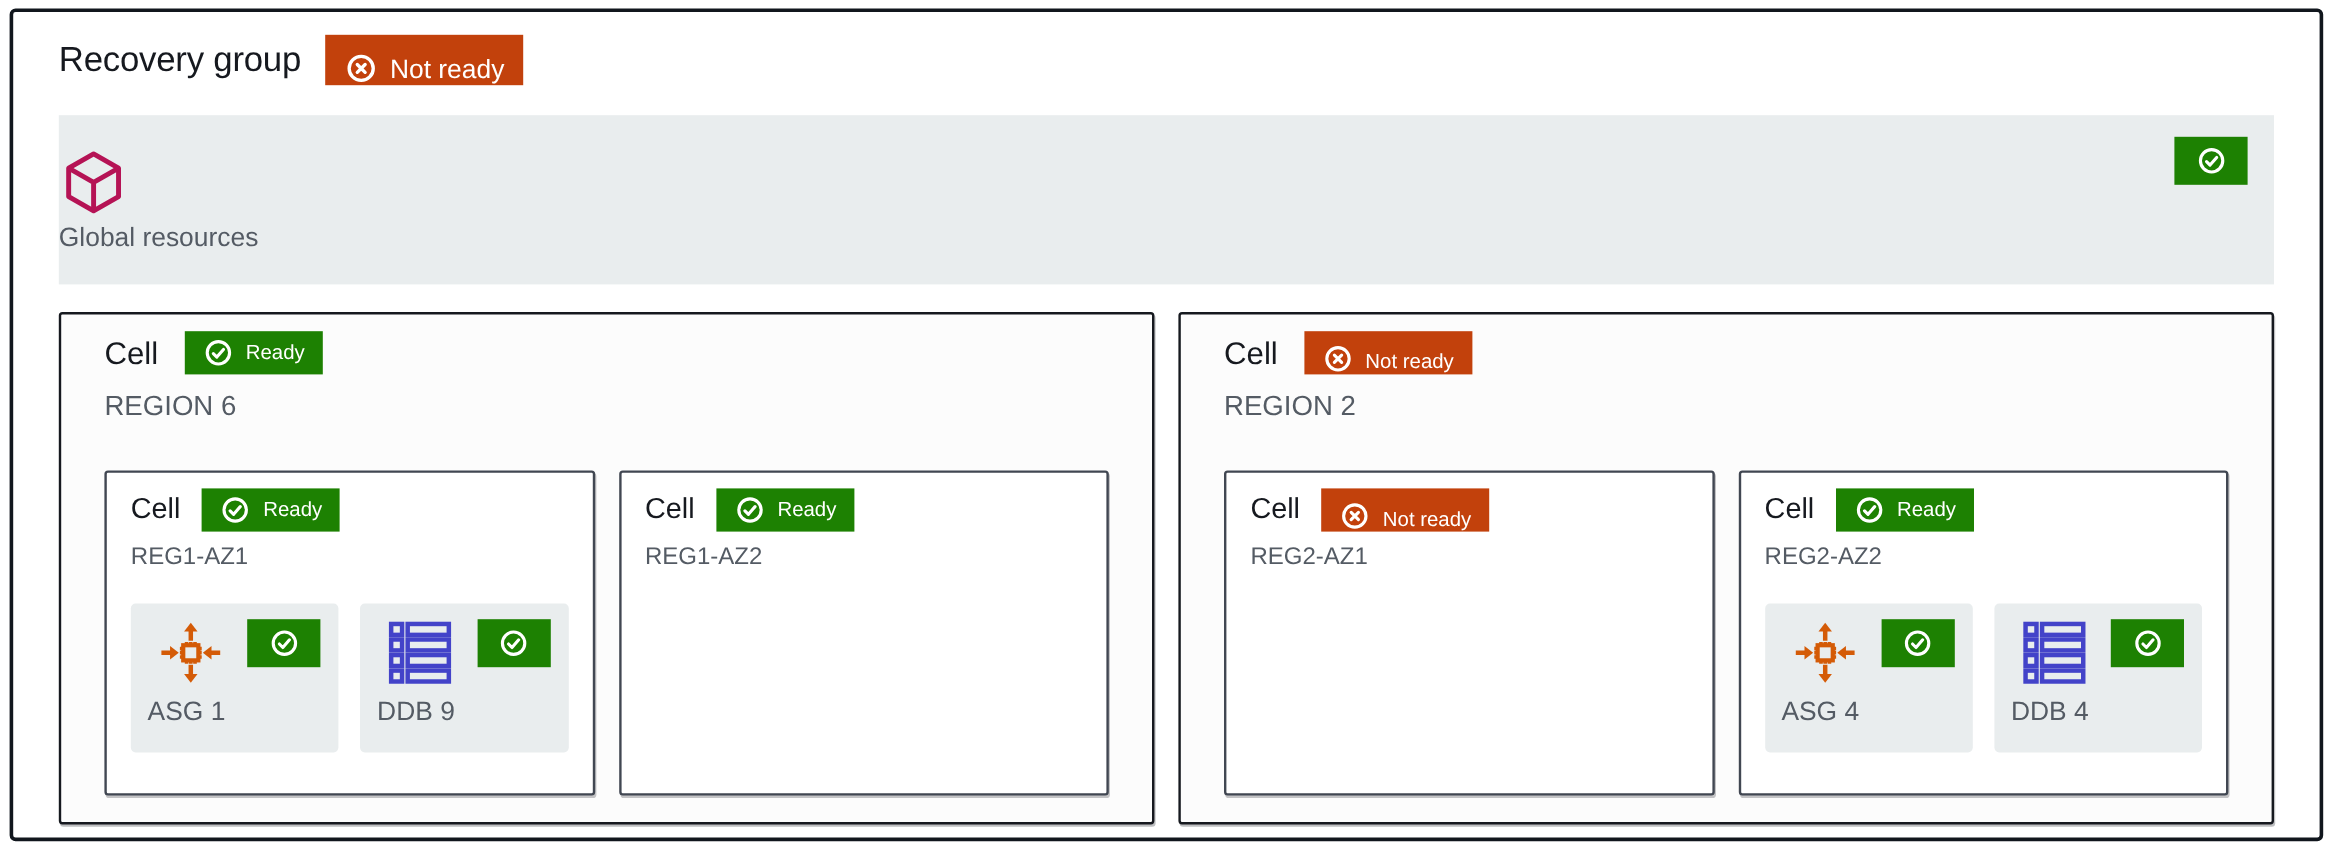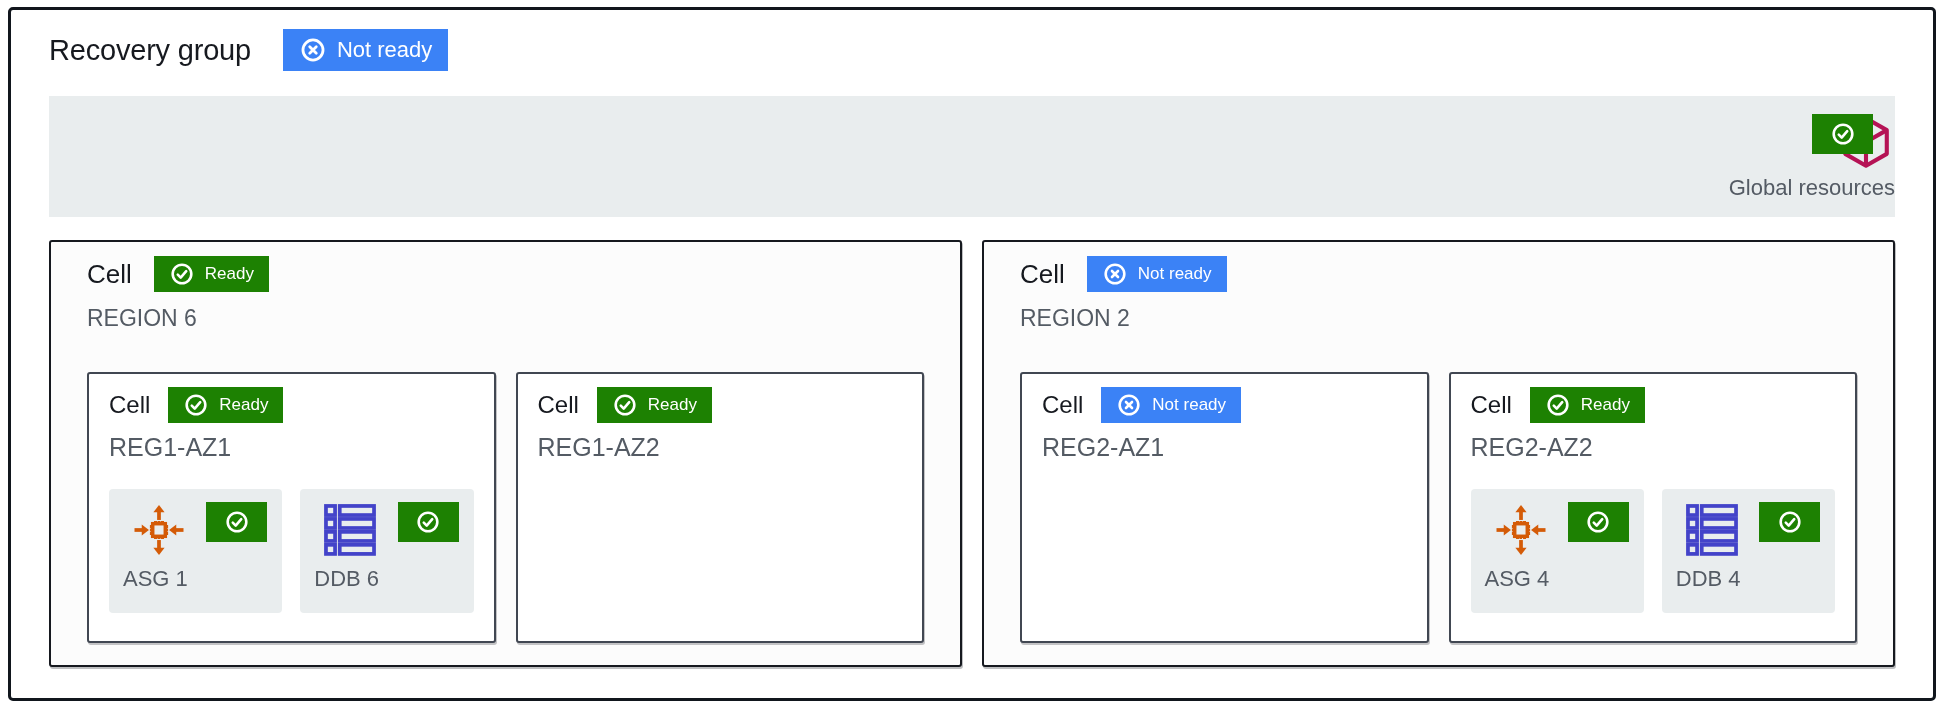--- a/index.html
+++ b/index.html
@@ -10,40 +10,40 @@
     color: #16191f;
   }
 
   
   .frame {
     position: absolute; left: 8px; top: 7px; right: 8px; bottom: 5px;
     border: 3px solid #11161d; border-radius: 5px; background: #fff;
     padding: 18px 38px 0 38px;
   }
 
-  .title-row { display: flex; align-items: center; gap: 32px; height: 44px; }
+  .title-row { display: flex; align-items: center; gap: 20px; height: 44px; }
   .page-title { margin: 0; font-size: 29px; font-weight: 500; color: #16191f; letter-spacing: -0.2px; }
 
   
   .badge {
     display: inline-flex; align-items: center; justify-content: center;
     gap: 10px; color: #fff; font-size: 17px; height: 36px; padding: 0 15px;
     white-space: nowrap; flex: 0 0 auto;
   }
   .badge.lg { height: 42px; font-size: 22px; padding: 0 16px; }
   .badge.iconic { width: 61px; height: 40px; padding: 0; gap: 0; }
   .ready    { background: #1d8102; }
-  .notready { background: #3b82f6; }
+  .notready { background: #c2410c; align-items: flex-end; }
   .bicon { width: 26px; height: 26px; color: #ffffff; flex: 0 0 auto; }
   .lg .bicon { width: 28px; height: 28px; }
 
   
   .global-bar {
-    margin-top: 24px; height: 121px; background: #e9edee; position: relative;
-    display: flex; flex-direction: column; align-items: flex-end; justify-content: center;
+    margin-top: 24px; height: 141px; background: #e9edee; position: relative;
+    display: flex; flex-direction: column; align-items: flex-start; justify-content: center;
   }
   .cube-icon { width: 58px; height: 58px; color: #b51355; }
   .global-label { margin-top: 4px; font-size: 22px; color: #545b64; }
   .global-badge { position: absolute; top: 18px; right: 22px; }
 
   
   .cells { display: flex; gap: 20px; margin-top: 23px; height: 427px; }
   .cell {
     flex: 1 1 0; border: 2px solid #16191f; border-radius: 3px; background: #fcfcfc;
     padding: 14px 36px 0 36px; box-shadow: 1px 2px 0 rgba(22,25,31,0.28);
@@ -53,21 +53,21 @@
   .cell-name { margin-top: 13px; font-size: 23px; color: #545b64; }
 
   
   .subcells { display: flex; gap: 20px; margin-top: 40px; height: 271px; }
   .subcell {
     flex: 1 1 0; border: 2px solid #414752; border-radius: 3px; background: #ffffff;
     padding: 13px 20px 0 20px; box-shadow: 1px 2px 0 rgba(22,25,31,0.25);
   }
   .subcell .cell-header { gap: 18px; }
   .subcell .cell-title { font-size: 24px; }
-  .subcell-name { margin-top: 10px; font-size: 25px; color: #545b64; }
+  .subcell-name { margin-top: 10px; font-size: 20px; color: #545b64; }
 
   
   .tiles { display: flex; gap: 18px; margin-top: 27px; }
   .tile {
     flex: 1 1 0; height: 124px; background: #e9edee; border-radius: 4px;
     padding: 13px 15px 0 14px;
   }
   .tile-top { display: flex; align-items: flex-start; justify-content: space-between; }
   .res-icon { width: 56px; height: 56px; margin-left: 8px; }
   .res-icon.asg { color: #d45b07; }
@@ -183,21 +183,21 @@
               <div class="tile-top">
                 <svg class="res-icon ddb">
                     <use href="#icon-ddb"></use>
                   </svg>
                 <span class="badge ready iconic">
                   <svg class="bicon">
                       <use href="#icon-check-circle"></use>
                     </svg>
                 </span>
               </div>
-              <div class="tile-label">DDB 6</div>
+              <div class="tile-label">DDB 9</div>
             </div>
           </div>
         </section>
 
         <section class="subcell">
           <div class="cell-header">
             <span class="cell-title">Cell</span>
             <span class="badge ready">
               <svg class="bicon">
                   <use href="#icon-check-circle"></use>

